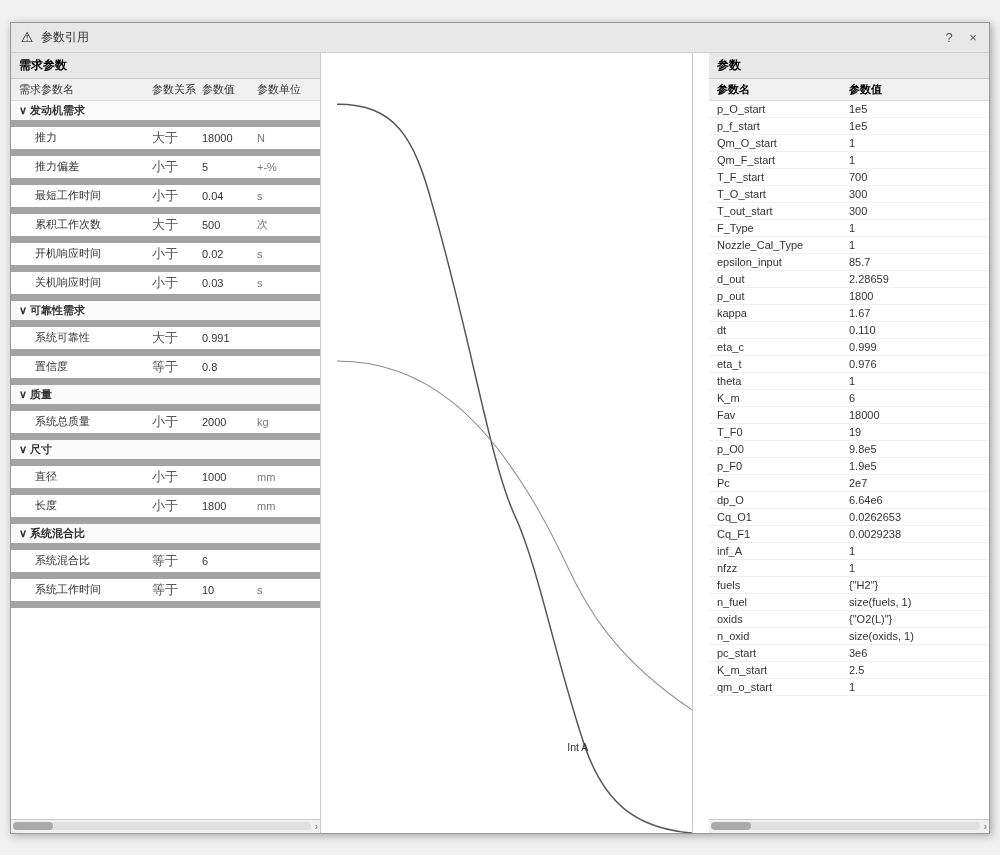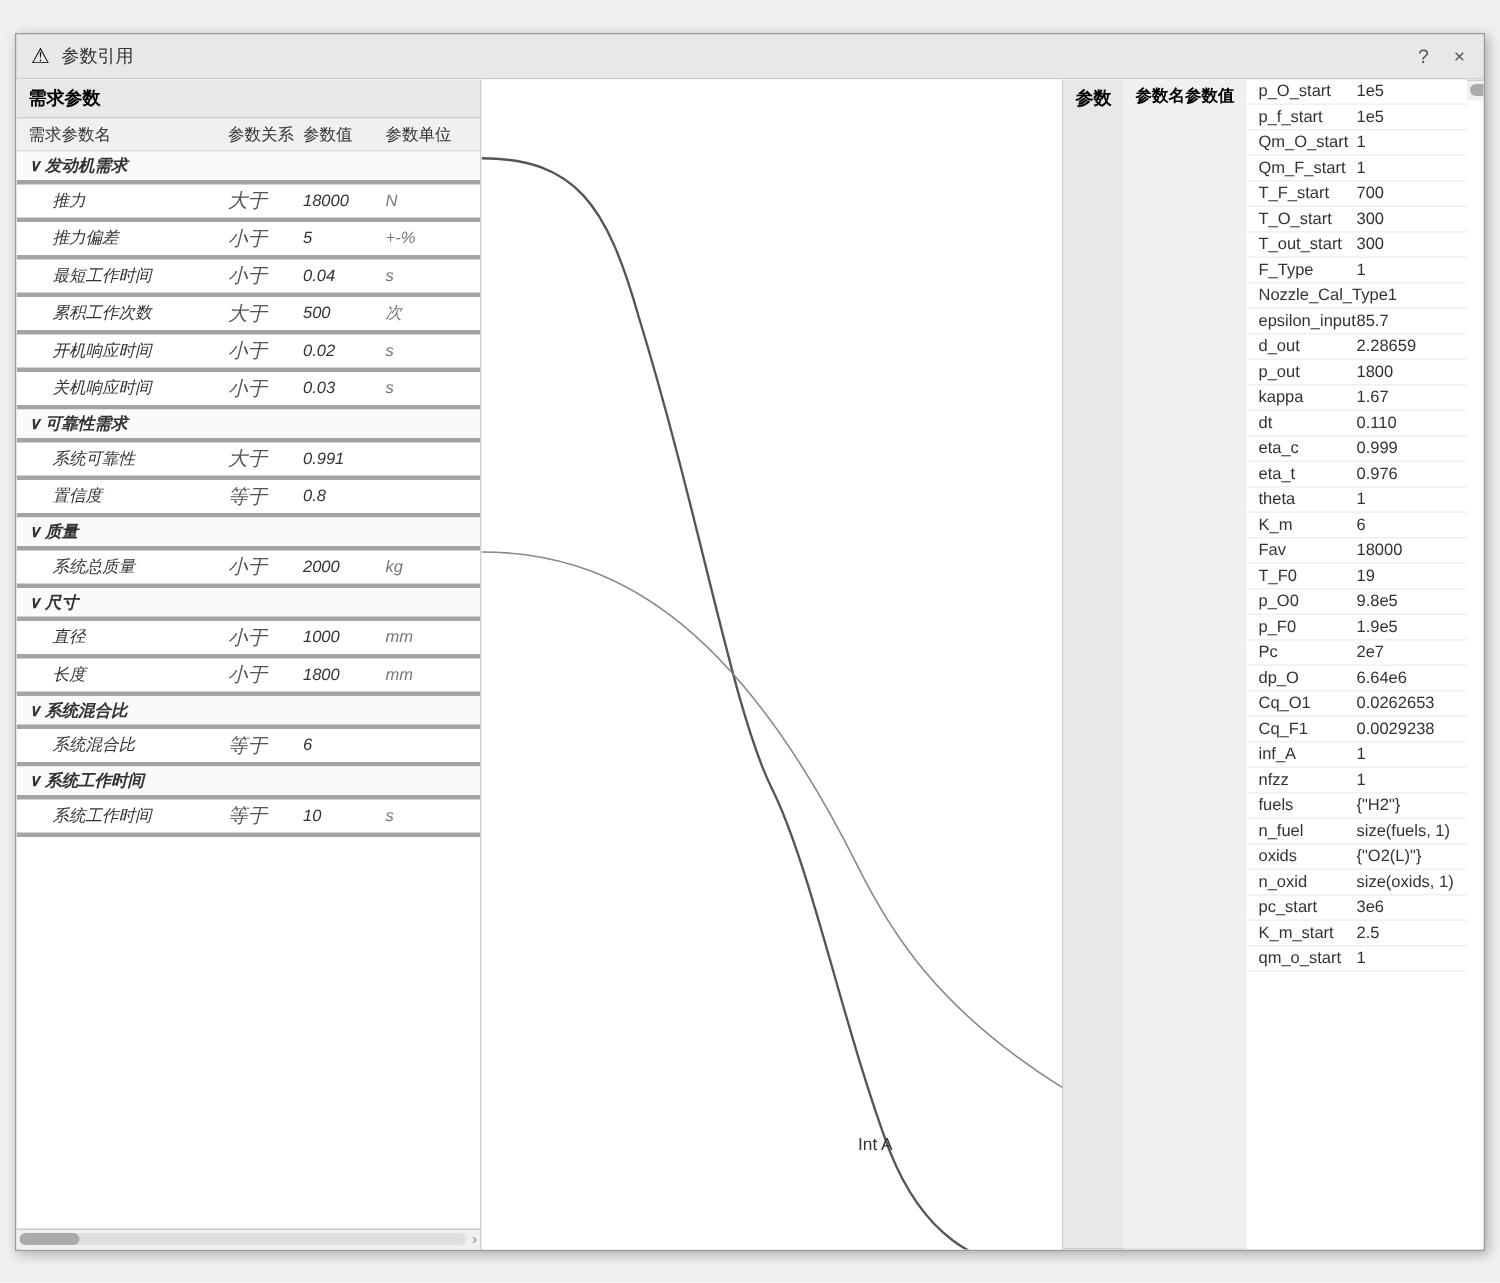--- a/index.html
+++ b/index.html
@@ -55,20 +55,21 @@
       align-items: center;
       justify-content: center;
       font-size: 13px;
       color: #555;
       cursor: pointer;
     }
     .content-area {
       display: flex;
       height: 780px;
       background: white;
+      gap: 16px;
     }
     
     .left-panel {
       width: 310px;
       border-right: 1px solid #ccc;
       display: flex;
       flex-direction: column;
       overflow: hidden;
     }
     .panel-header {
@@ -89,24 +90,23 @@
     }
     .tree-area {
       flex: 1;
       overflow-y: auto;
       overflow-x: auto;
     }
     .tree-row {
       display: grid;
       grid-template-columns: 1fr 50px 55px 55px;
       padding: 2px 8px;
-      border-bottom: 3px solid #a3a3a3;
+      border-bottom: 7px solid #a3a3a3;
       font-size: 11px;
       align-items: center;
-      font-style: italic;
     }
     .tree-row.category {
       font-weight: bold;
       background: #fafafa;
     }
     .tree-row.indent1 .col-name { padding-left: 16px; }
     .col-name { color: #333; }
     .col-rel { color: #555; font-size: 13px; }
     .col-val { color: #333; font-size: 11px; }
     .col-unit { color: #777; font-size: 11px; }
@@ -121,21 +121,21 @@
       overflow: hidden;
     }
     .chart-area {
       flex: 1;
       position: relative;
     }
     
     .right-panel {
       width: 280px;
       display: flex;
-      flex-direction: row;
+      flex-direction: column;
       overflow: hidden;
     }
     .param-table-area {
       flex: 1;
       overflow-y: auto;
       overflow-x: hidden;
     }
     .param-table-header {
       display: grid;
       grid-template-columns: 1fr 1fr;
@@ -313,26 +313,20 @@
             <span class="col-rel"></span>
             <span class="col-val"></span>
             <span class="col-unit"></span>
           </div>
           <div class="tree-row indent1">
             <span class="col-name">系统混合比</span>
             <span class="col-rel">等于</span>
             <span class="col-val">6</span>
             <span class="col-unit"></span>
           </div>
-          <div class="tree-row category">
-            <span class="col-name"><span style="margin-right:3px;">∨</span>系统工作时间</span>
-            <span class="col-rel"></span>
-            <span class="col-val"></span>
-            <span class="col-unit"></span>
-          </div>
           <div class="tree-row indent1">
             <span class="col-name">系统工作时间</span>
             <span class="col-rel">等于</span>
             <span class="col-val">10</span>
             <span class="col-unit">s</span>
           </div>
         </div>
       <div class="bottom-scrollbar">
         <div class="scroll-track">
           <div class="scroll-thumb"></div>

